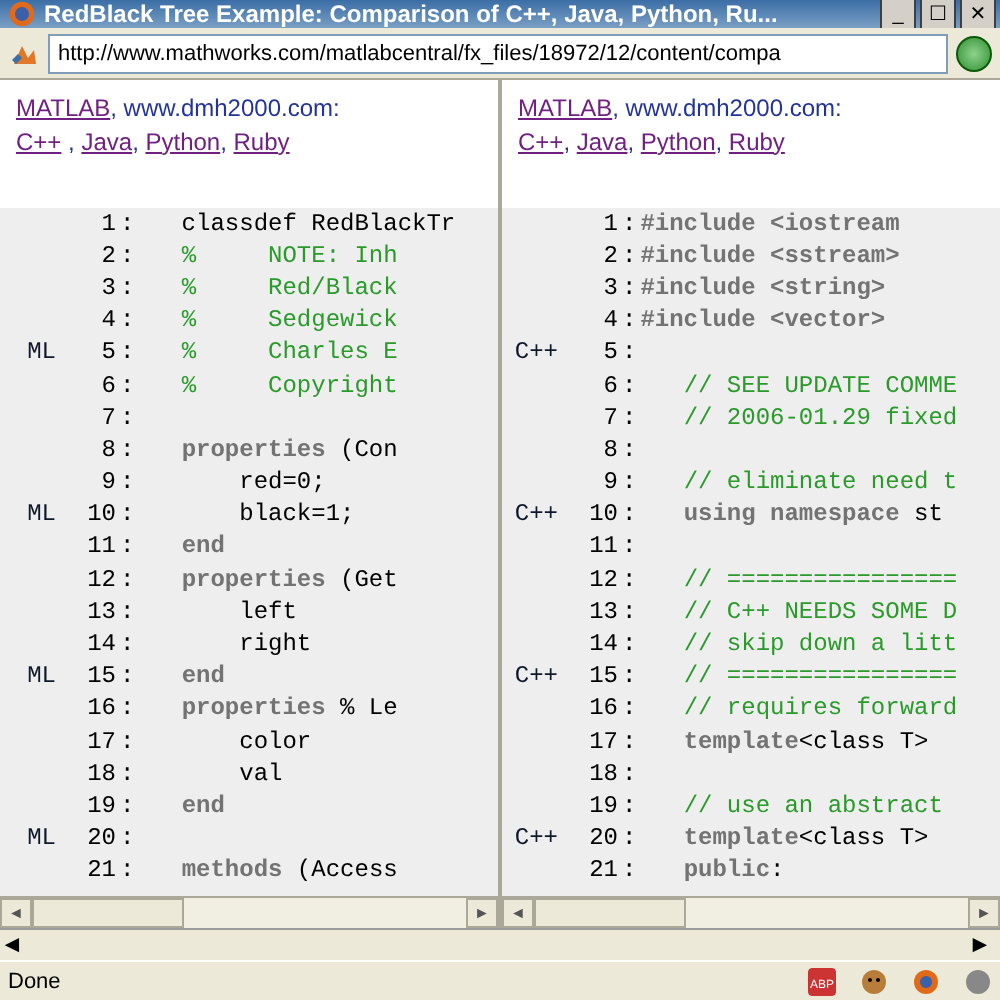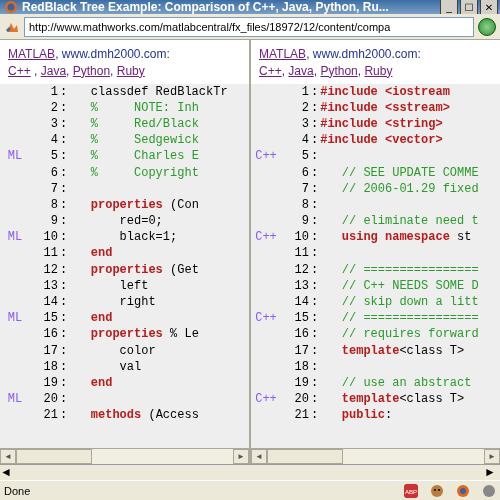--- a/index.html
+++ b/index.html
@@ -65,46 +65,46 @@
 }
 .pane {
   flex: 1;
   display: flex;
   flex-direction: column;
   overflow: hidden;
   border-right: 2px solid #aca899;
 }
 .pane:last-child { border-right: none; }
 .header-links {
-  padding: 6px 8px 4px 8px;
+  padding: 6px 8px 24px 8px;
   font-family: "Helvetica", Arial, sans-serif;
   font-size: 12px;
   color: #223399;
   line-height: 1.4;
 }
 .header-links a, .header-links .lnk {
   color: #702080;
   text-decoration: underline;
 }
 .code-area {
   flex: 1;
   overflow: hidden;
   font-family: "Courier New", monospace;
   font-size: 12px;
   background: #eeeeee;
   white-space: pre;
   position: relative;
   line-height: 1.35;
 }
 .code-line { display: flex; }
-.mark { width: 28px; color: #8b5cf6; text-align: center; padding-left: 2px; }
+.mark { width: 28px; color: #0f172a; text-align: right; padding-left: 2px; }
 .lnum { width: 32px; text-align: right; color: #000; padding-right: 2px; }
 .colon { color: #000; }
 .codetxt { padding-left: 2px; overflow: hidden; white-space: pre; }
-.kw { color: #b91c1c; font-weight: bold; }
+.kw { color: #737373; font-weight: bold; }
 .cm { color: #2a9a2a; }
 .hscroll {
   height: 16px;
   background: #ece9d8;
   border-top: 1px solid #aca899;
   display: flex;
 }
 .hscroll .hsbtn {
   width: 16px; height: 100%;
   background: #ece9d8;

